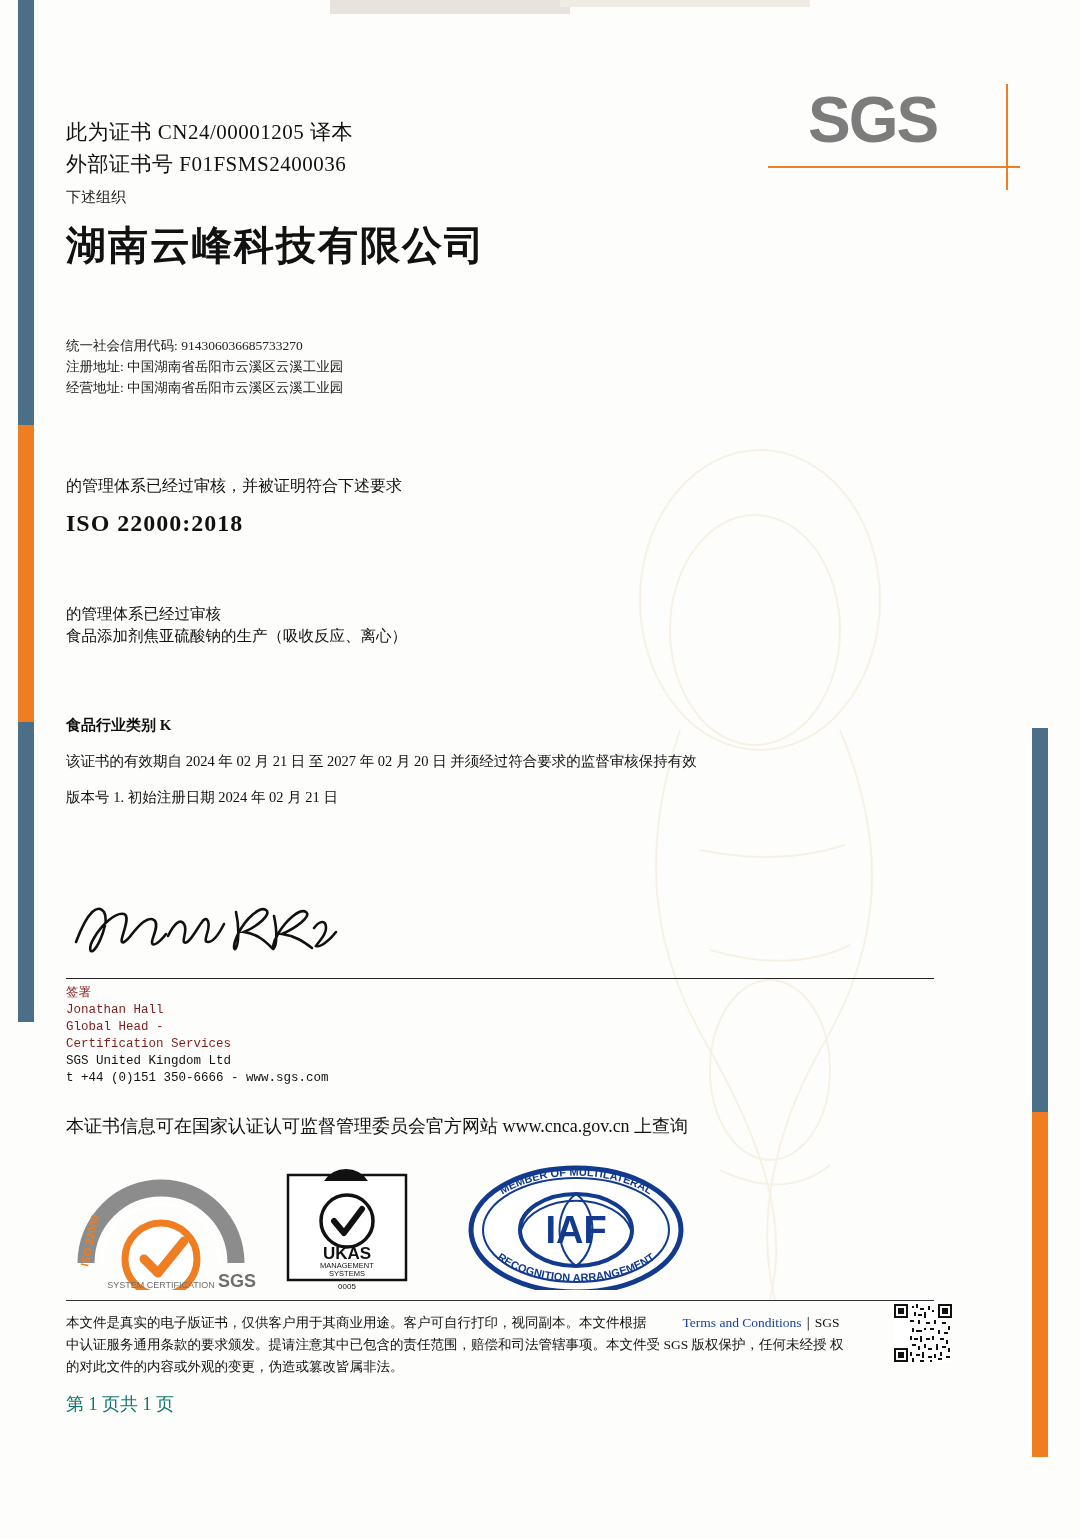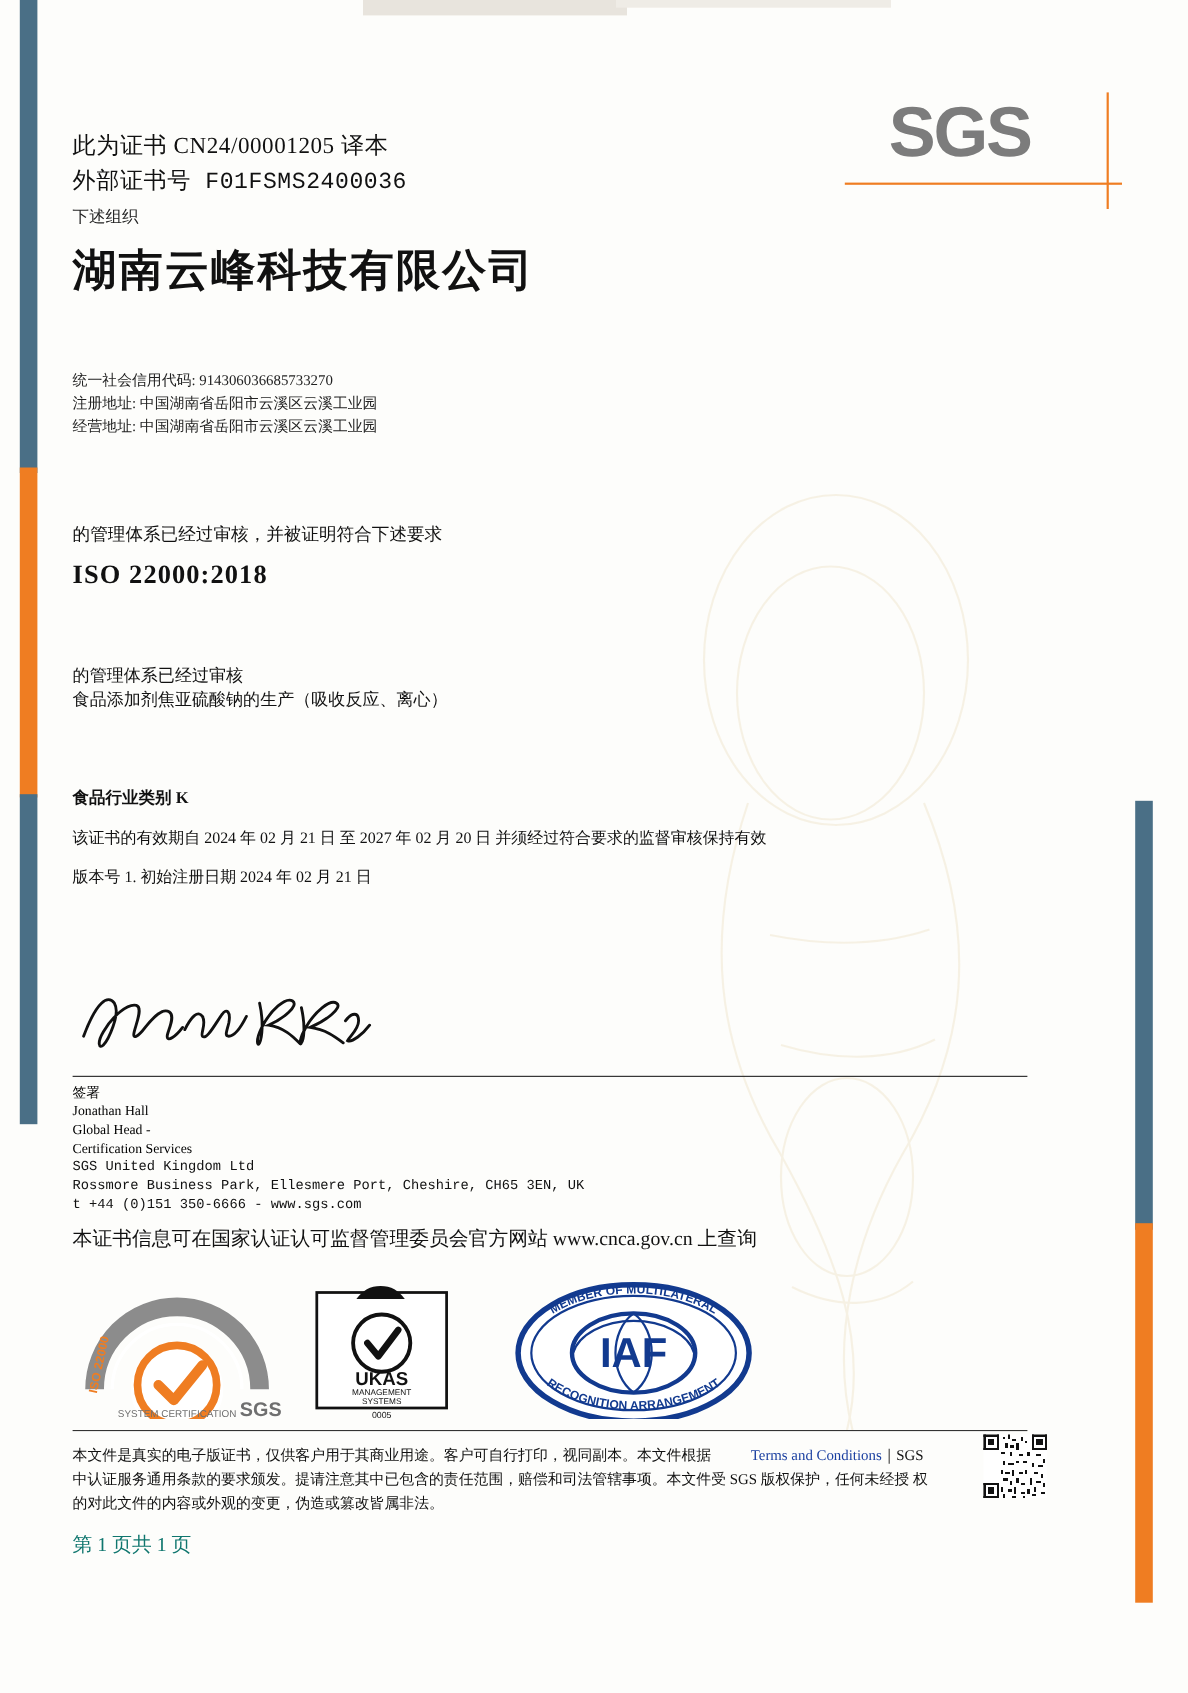--- a/index.html
+++ b/index.html
@@ -88,21 +88,21 @@
     top: 0;
     width: 900px;
   }
   .line-head {
     font-family: "Liberation Serif", serif;
     font-size: 21px;
     color: #111;
     letter-spacing: 0.5px;
   }
   .cert-no-1 { position: absolute; top: 118px; left: 0; text-align: center; }
-  .cert-no-2 { position: absolute; top: 150px; left: 0; font-family: Liberation Mono, monospace; }
+  .cert-no-2 { position: absolute; top: 150px; left: 0; }
   .org-label {
     position: absolute; top: 188px; left: 0;
     font-size: 15px; color: #222;
     font-family: "Liberation Serif", serif;
   }
   .org-name {
     position: absolute; top: 218px; left: 0;
     font-size: 40px; font-weight: bold; color: #111;
     font-family: "Liberation Serif", serif;
     letter-spacing: 2px;
@@ -152,22 +152,22 @@
   
   .signature-svg {
     position: absolute; top: 890px; left: 2px;
   }
   .sign-rule {
     position: absolute; top: 978px; left: 0;
     width: 868px; height: 1px; background: #222;
   }
   .sign-block {
     position: absolute; top: 985px; left: 0;
-    font-family: Liberation Serif, serif;
-    font-size: 12.5px; color: #000000; line-height: 17px;
+    font-family: Liberation Mono, monospace;
+    font-size: 12.5px; color: #7f1d1d; line-height: 17px;
   }
   .addr-block {
     position: absolute; top: 1053px; left: 0;
     font-family: "Liberation Mono", monospace;
     font-size: 12.5px; color: #111; line-height: 17px;
   }
   .cnca-line {
     position: absolute; top: 1114px; left: 0;
     font-size: 18px; color: #111;
     font-family: "Liberation Serif", serif;
@@ -267,21 +267,20 @@
 
     <div class="sign-block">
       <div>签署</div>
       <div>Jonathan Hall</div>
       <div>Global Head -</div>
       <div>Certification Services</div>
     </div>
 
     <div class="addr-block">
       <div>SGS United Kingdom Ltd</div>
-      <div>Rossmore Business Park, Ellesmere Port, Cheshire, CH65 3EN, UK</div>
       <div>t +44 (0)151 350-6666 - www.sgs.com</div>
     </div>
 
     <div class="cnca-line">本证书信息可在国家认证认可监督管理委员会官方网站 www.cnca.gov.cn 上查询</div>
 
     <div class="marks">
       <svg width="760" height="135" viewBox="0 0 760 135">
 
         <g>
           <path d="M20 108 A75 75 0 0 1 170 108" fill="none" stroke="#8c8c8c" stroke-width="17"></path>

